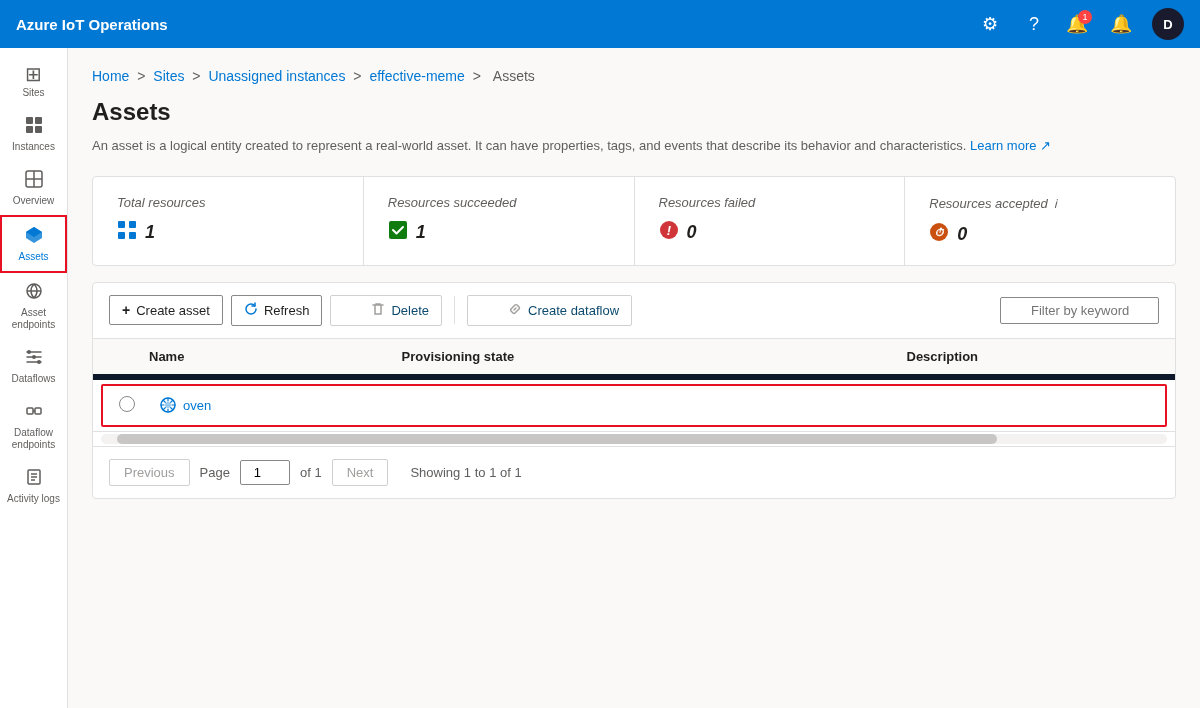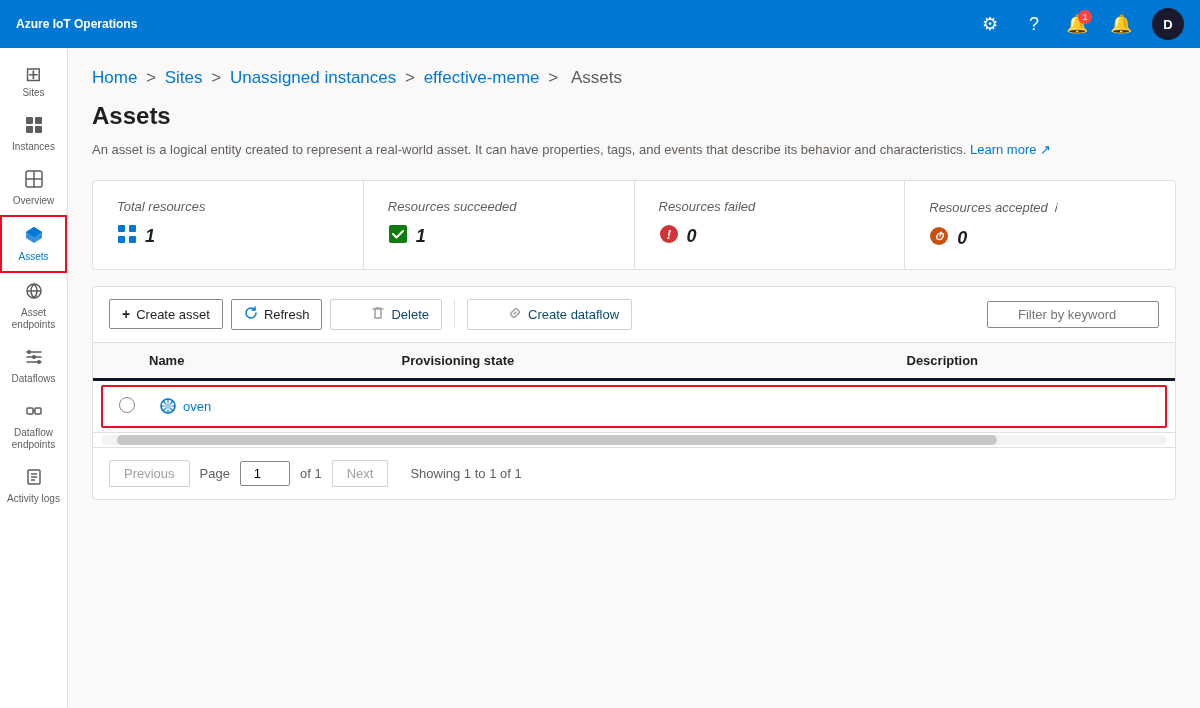--- a/index.html
+++ b/index.html
@@ -9,21 +9,21 @@
     .topnav {
       background: #0078d4;
       height: 48px;
       display: flex;
       align-items: center;
       padding: 0 16px;
       flex-shrink: 0;
     }
     .topnav-title {
       color: #fff;
-      font-size: 12px;
+      font-size: 15px;
       font-weight: 600;
       flex: 1;
     }
     .topnav-icons {
       display: flex;
       align-items: center;
       gap: 16px;
     }
     .topnav-icon {
       color: #fff;
@@ -114,21 +114,21 @@
     
     .main {
       flex: 1;
       overflow-y: auto;
       padding: 20px 24px;
       background: #faf9f8;
     }
 
     
     .breadcrumb {
-      font-size: 17px;
+      font-size: 14px;
       color: #0078d4;
       margin-bottom: 14px;
     }
     .breadcrumb span { color: #605e5c; margin: 0 4px; }
     .breadcrumb a { color: #0078d4; text-decoration: none; cursor: pointer; }
 
     
     .page-title {
       font-size: 24px;
       font-weight: 600;
@@ -228,42 +228,42 @@
       background: #e0e0e0;
       margin: 0 4px;
     }
     .toolbar-spacer { flex: 1; }
     .search-input {
       border: 1px solid #8a8886;
       border-radius: 2px;
       padding: 5px 10px 5px 30px;
       font-size: 13px;
       color: #605e5c;
-      width: 172px;
+      width: 159px;
       position: relative;
     }
     .search-wrap {
       position: relative;
       display: flex;
       align-items: center;
     }
     .search-wrap .search-icon-inner {
       position: absolute;
       left: 8px;
       color: #605e5c;
       font-size: 14px;
       pointer-events: none;
     }
 
     
     .table-header {
       display: grid;
       grid-template-columns: 40px 2fr 4fr 2fr;
       padding: 10px 16px;
-      border-bottom: 3px solid #0f172a;
+      border-bottom: 6px solid #0f172a;
       background: #faf9f8;
     }
     .table-header-cell {
       font-size: 13px;
       font-weight: 600;
       color: #201f1e;
     }
     .table-row {
       display: grid;
       grid-template-columns: 40px 2fr 4fr 2fr;

